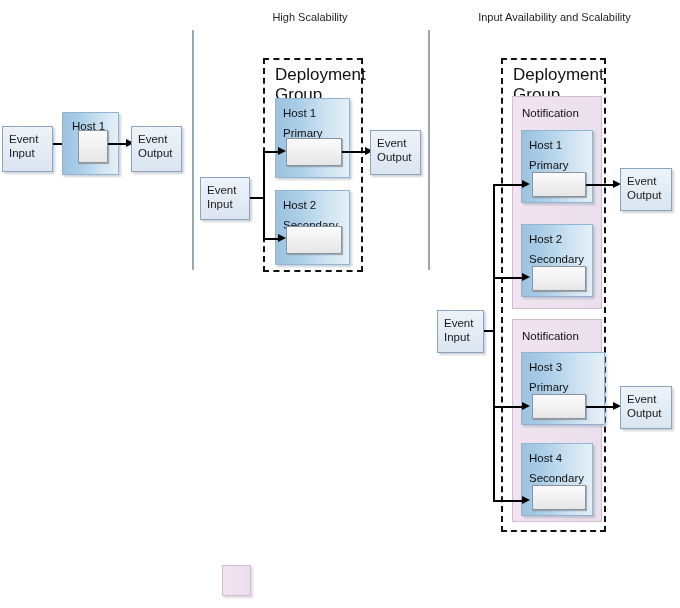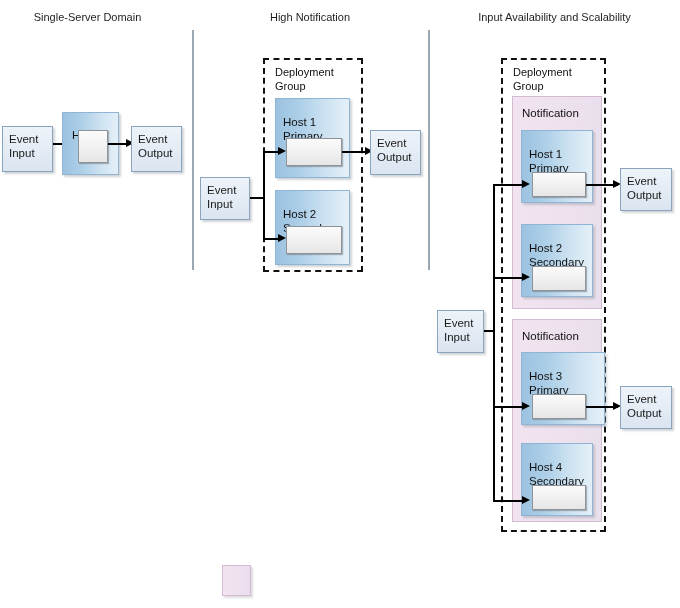--- a/index.html
+++ b/index.html
@@ -52,24 +52,23 @@
     border: 1px solid #8fb4d4;
     background: linear-gradient(to right, #9cc2e0 0%, #aed0e8 35%, #cfe3f2 70%, #e4f0f8 100%);
     box-shadow: 2px 2px 2px rgba(120,130,140,0.35);
     box-sizing: border-box;
   }
   .host-label {
     position: absolute;
     left: 7px;
     top: 4px;
     font-size: 11.5px;
-    line-height: 14px;
+    line-height: 20px;
     color: #111;
     white-space: pre-line;
-    margin-top: 12px;
   }
   .host-inner {
     position: absolute;
     border: 1px solid #8e9399;
     background: linear-gradient(to bottom, #fbfbfb 0%, #f2f2f2 45%, #e6e6e6 100%);
     box-shadow: 1px 1px 1px rgba(110,115,120,0.5);
     box-sizing: border-box;
   }
   
   .notif-group {
@@ -91,22 +90,22 @@
   .deploy-group {
     position: absolute;
     border: 2px dashed #111111;
     background: transparent;
     box-sizing: border-box;
   }
   .deploy-label {
     position: absolute;
     left: 10px;
     top: 5px;
-    font-size: 11px;
-    line-height: 14px;
+    font-size: 17px;
+    line-height: 20px;
     color: #111;
     white-space: pre-line;
   }
   
   .conn {
     position: absolute;
     background: #000;
   }
   .conn-h { height: 1.6px; }
   .conn-v { width: 1.6px; }
@@ -131,23 +130,22 @@
     line-height: 15px;
     color: #1a1a1a;
     white-space: pre-line;
   }
 </style>
 </head>
 <body>
 
 <div class="stage">
 
-  <div class="panel-title" style="left:0px; top:11px; width:175px;">Single-Server Domain</div>
-
-  <div class="panel-title" style="left:230px; top:11px; width:160px;">High Notification</div>
+
+  <div class="panel-title" style="left:230px; top:11px; width:160px;">High Scalability</div>
 
   <div class="panel-title" style="left:442px; top:11px; width:225px;">Input Availability and Scalability</div>
 
   <div class="divider" style="left:192px; top:30px; height:240px;"></div>
   <div class="divider" style="left:428px; top:30px; height:240px;"></div>
 
   <div class="io-box" style="left:2px; top:126px; width:51px; height:46px;">Event
 Input</div>
 
   <div class="conn conn-h" style="left:53px; top:143px; width:18px;"></div>

